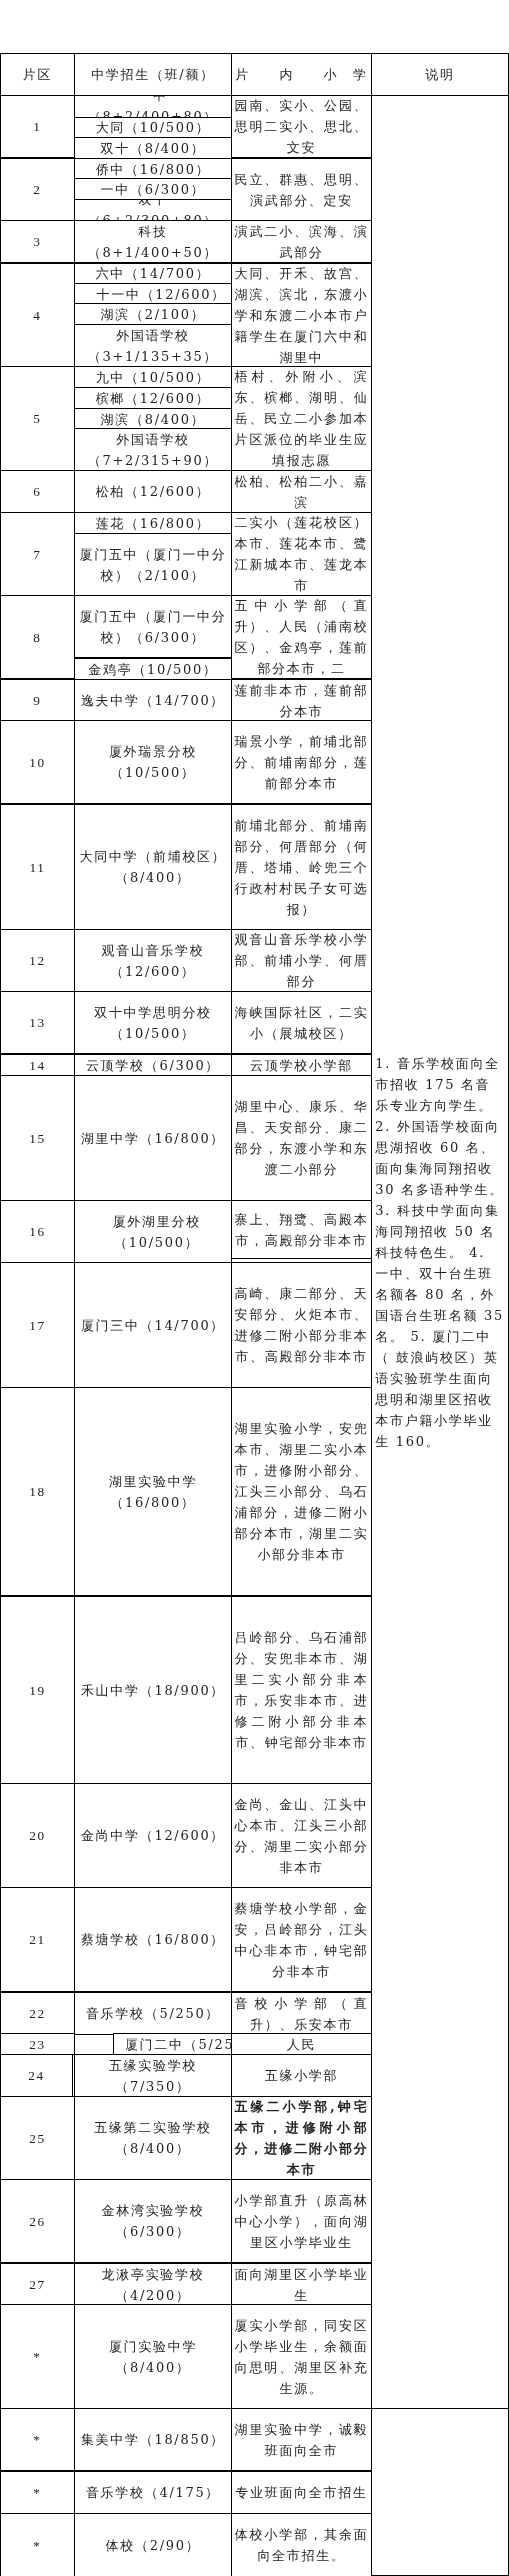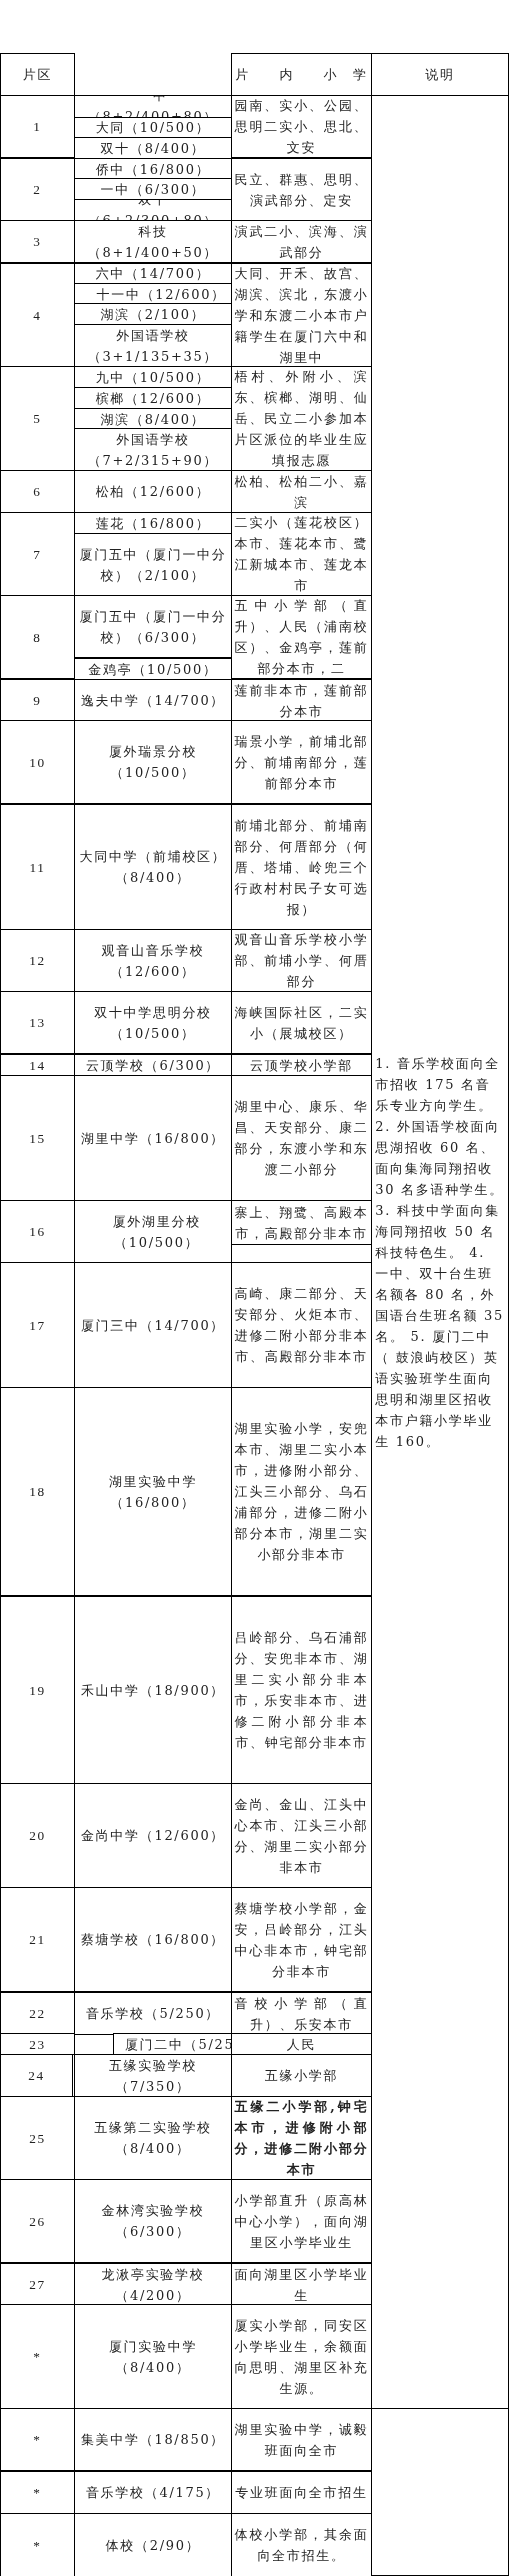--- a/index.html
+++ b/index.html
@@ -19,20 +19,23 @@
 </style>
 </head>
 <body>
 
 <div id="doc">
 
 
   <div class="cell" style="left:0;top:53px;width:75px;height:43px;">
     <span class="txt">片区</span>
   </div>
+  <div class="cell" style="left:74px;top:53px;width:158px;height:43px;">
+    <span class="txt">中学招生（班/额）</span>
+  </div>
   <div class="cell" style="left:231px;top:53px;width:141px;height:43px;">
     <span class="txt">片　　内　　小　学</span>
   </div>
   <div class="cell" style="left:371px;top:53px;width:138px;height:43px;">
     <span class="txt">说明</span>
   </div>
 
   <div id="body-rows">
       <div class="cell num" style="left: 0px; top: 95px; width: 75px; height: 63px;">
         <span class="txt">1</span>
@@ -204,21 +207,21 @@
       </div>
       <div class="cell left" style="left: 231px; top: 1075px; width: 141px; height: 126px;">
         <span class="txt">湖里中心、康乐、华昌、天安部分、康二部分，东渡小学和东渡二小部分</span>
       </div>
       <div class="cell num" style="left: 0px; top: 1200px; width: 75px; height: 63px;">
         <span class="txt">16</span>
       </div>
       <div class="cell " style="left: 74px; top: 1200px; width: 158px; height: 63px; padding-left: 10px;">
         <span class="txt">厦外湖里分校（10/500）</span>
       </div>
-      <div class="cell left" style="left: 231px; top: 1200px; width: 141px; height: 45px;">
+      <div class="cell left" style="left: 231px; top: 1200px; width: 141px; height: 59px;">
         <span class="txt">寨上、翔鹭、高殿本市，高殿部分非本市</span>
       </div>
       <div class="cell num" style="left: 0px; top: 1262px; width: 75px; height: 126px;">
         <span class="txt">17</span>
       </div>
       <div class="cell " style="left: 74px; top: 1262px; width: 158px; height: 126px;">
         <span class="txt">厦门三中（14/700）</span>
       </div>
       <div class="cell left" style="left: 231px; top: 1262px; width: 141px; height: 126px;">
         <span class="txt">高崎、康二部分、天安部分、火炬本市、进修二附小部分非本市、高殿部分非本市</span>

